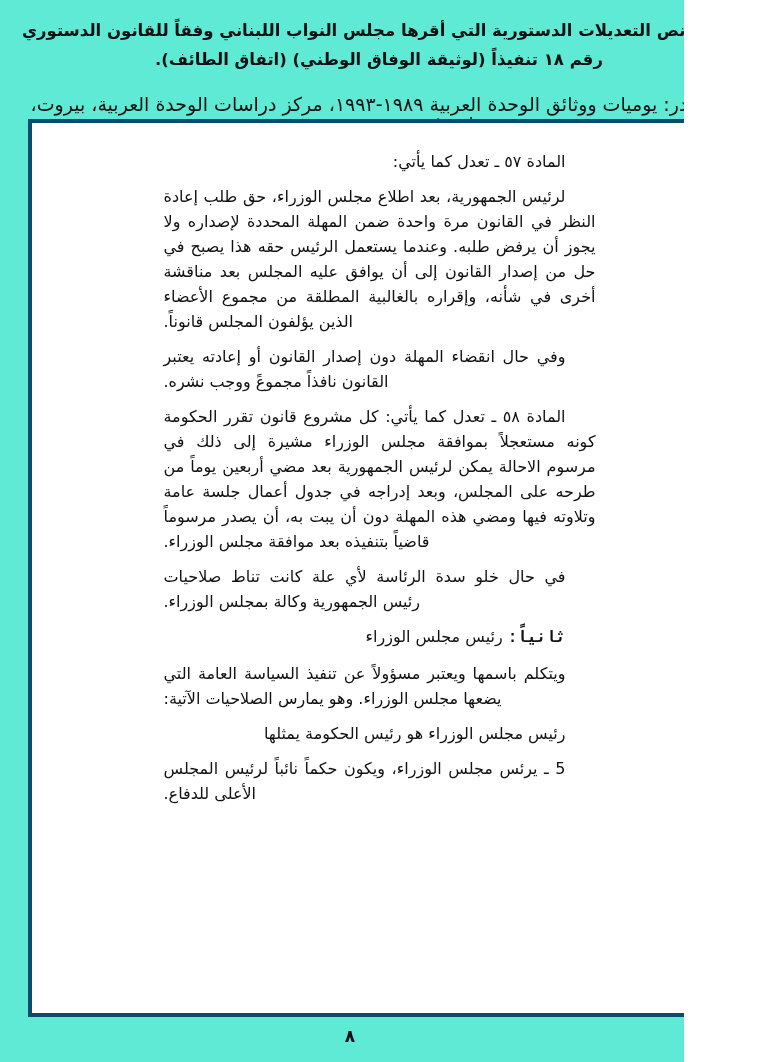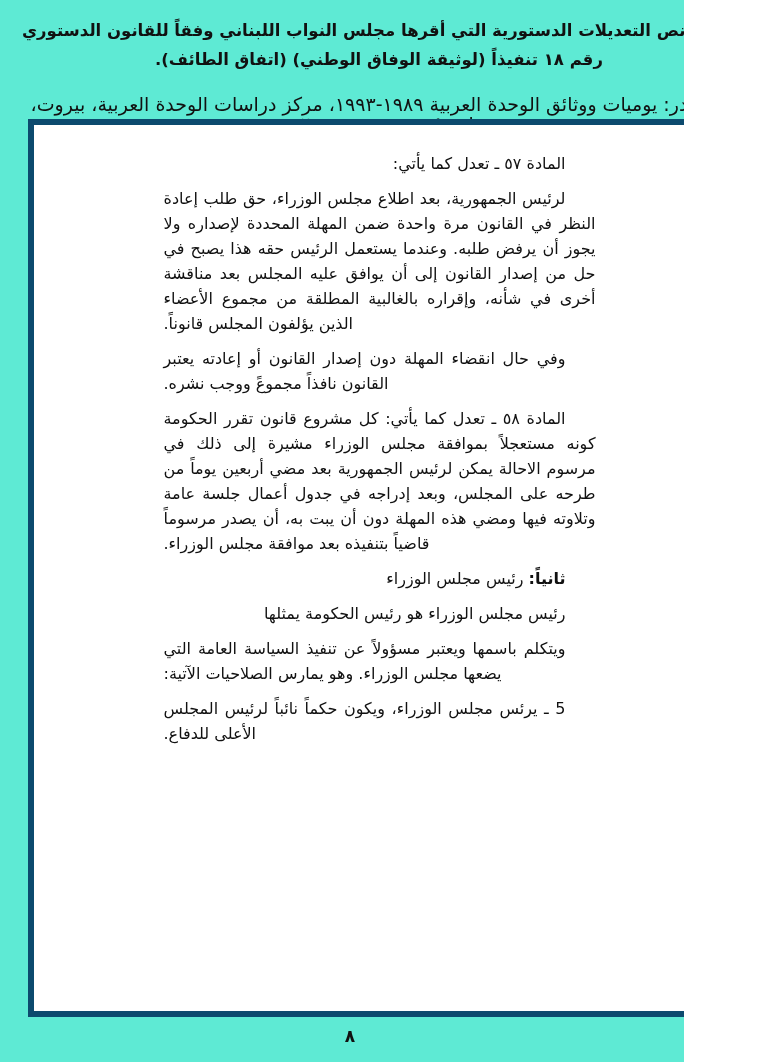--- a/index.html
+++ b/index.html
@@ -37,42 +37,42 @@
     line-height: 20px;
   }
   
   .doc-box {
     position: absolute;
     left: 28px;
     top: 119px;
     width: 703px;
     height: 898px;
     box-sizing: border-box;
-    border: 6px solid #0c4a6e;
+    border: 4px solid #0c4a6e;
     background: #ffffff;
     overflow: hidden;
   }
   .doc-column {
     width: 432px;
     margin: 26px auto 0 auto;
     direction: rtl;
     font-size: 16px;
     line-height: 25px;
   }
   .block { margin: 0 0 10px 0; }
   .block.heading {
     text-align: right;
     padding-right: 30px;
   }
   .block.para {
     text-align: justify;
     text-align-last: left;
     text-indent: 30px;
   }
-  .bold { font-weight: 700; }
+  .bold { font-weight: 700; font-family: Liberation Mono, monospace; }
   
   .page-number {
     position: absolute;
     left: 0;
     top: 1026px;
     width: 700px;
     text-align: center;
     font-size: 17px;
     font-weight: 700;
     direction: rtl;
@@ -93,27 +93,28 @@
 
       <div class="block heading">المادة ٥٧ ـ تعدل كما يأتي:</div>
 
       <div class="block para">لرئيس الجمهورية، بعد اطلاع مجلس الوزراء، حق طلب إعادة النظر في القانون مرة واحدة ضمن المهلة المحددة لإصداره ولا يجوز أن يرفض طلبه. وعندما يستعمل الرئيس حقه هذا يصبح في حل من إصدار القانون إلى أن يوافق عليه المجلس بعد مناقشة أخرى في شأنه، وإقراره بالغالبية المطلقة من مجموع الأعضاء الذين يؤلفون المجلس قانوناً.</div>
 
       <div class="block para">وفي حال انقضاء المهلة دون إصدار القانون أو إعادته يعتبر القانون نافذاً مجموعً ووجب نشره.</div>
 
       <div class="block para">المادة ٥٨ ـ تعدل كما يأتي: كل مشروع قانون تقرر الحكومة كونه مستعجلاً بموافقة مجلس الوزراء مشيرة إلى ذلك في مرسوم الاحالة يمكن لرئيس الجمهورية بعد مضي أربعين يوماً من طرحه على المجلس، وبعد إدراجه في جدول أعمال جلسة عامة وتلاوته فيها ومضي هذه المهلة دون أن يبت به، أن يصدر مرسوماً قاضياً بتنفيذه بعد موافقة مجلس الوزراء.</div>
 
 
+      <div class="block para">في حال خلو سدة الرئاسة لأي علة كانت تناط صلاحيات رئيس الجمهورية وكالة بمجلس الوزراء.</div>
 
       <div class="block heading"><span class="bold">ثانياً:</span> <span>رئيس مجلس الوزراء</span></div>
 
 
+      <div class="block para">ويتكلم باسمها ويعتبر مسؤولاً عن تنفيذ السياسة العامة التي يضعها مجلس الوزراء. وهو يمارس الصلاحيات الآتية:</div>
+
       <div class="block heading">رئيس مجلس الوزراء هو رئيس الحكومة يمثلها</div>
-
-      <div class="block para">ويتكلم باسمها ويعتبر مسؤولاً عن تنفيذ السياسة العامة التي يضعها مجلس الوزراء. وهو يمارس الصلاحيات الآتية:</div>
 
       <div class="block para">5 ـ يرئس مجلس الوزراء، ويكون حكماً نائباً لرئيس المجلس الأعلى للدفاع.</div>
 
     </div>
   </div>
 
   <div class="page-number">٨</div>
 
 </div>
 

